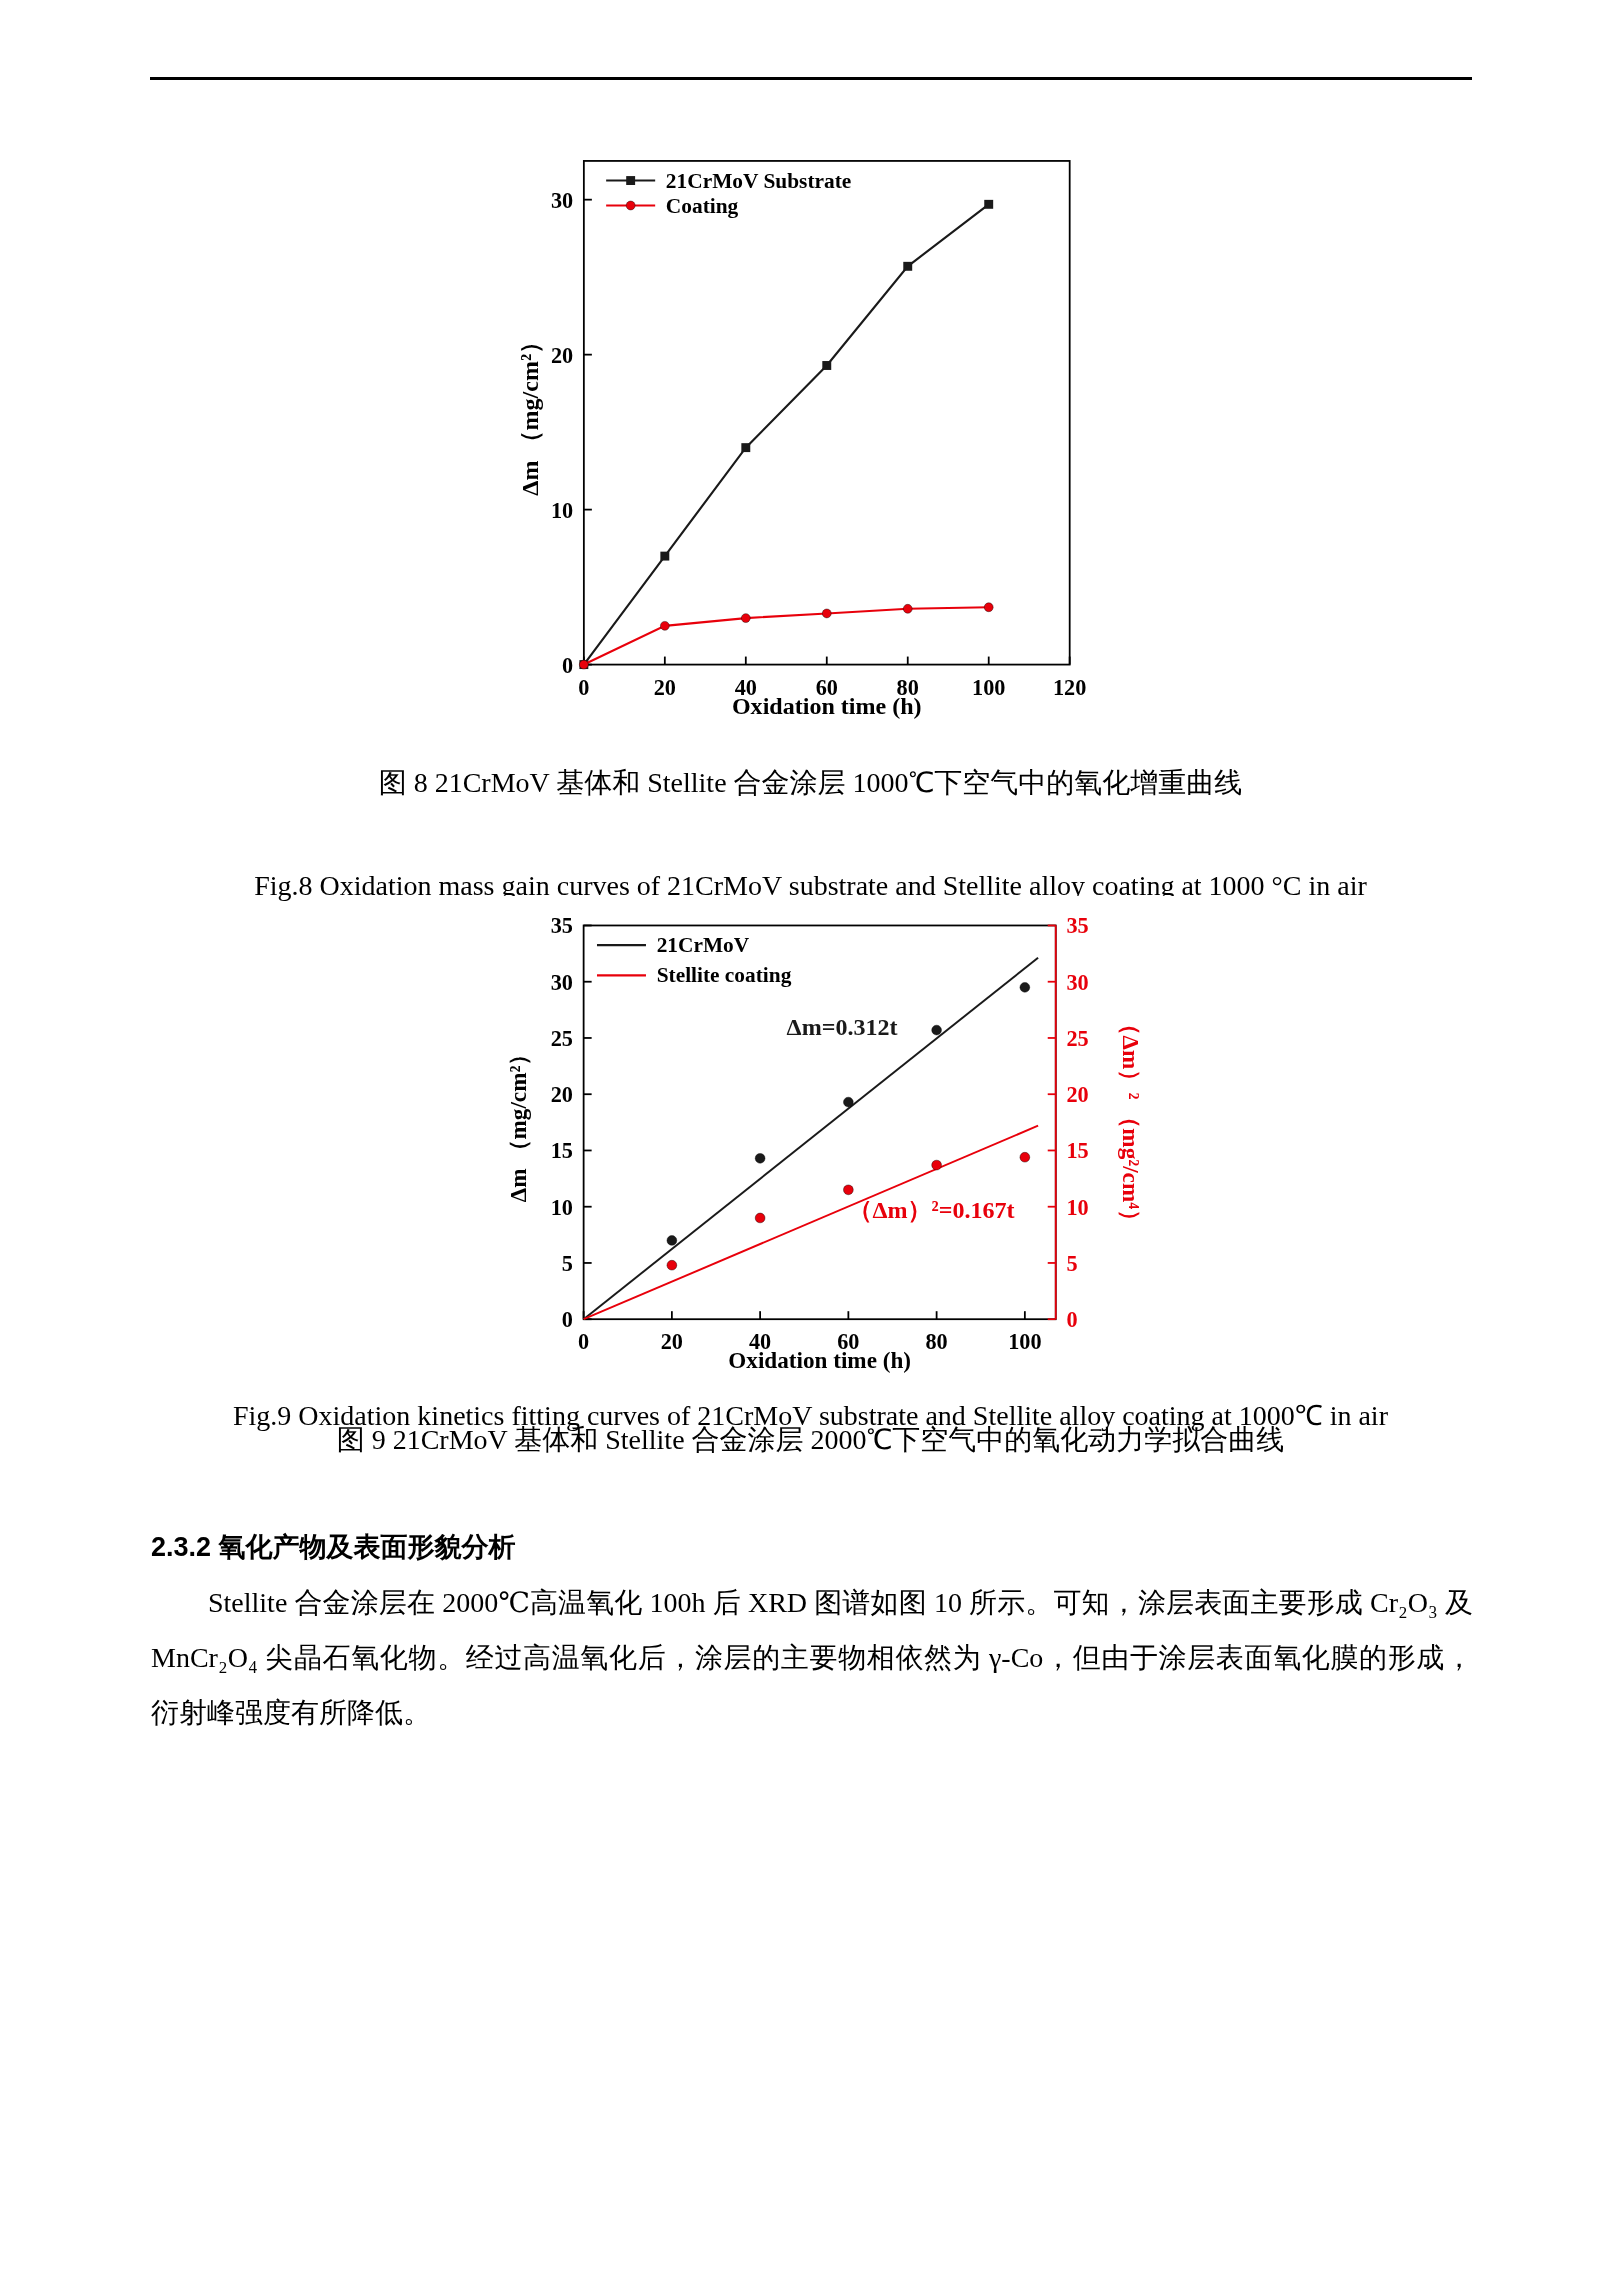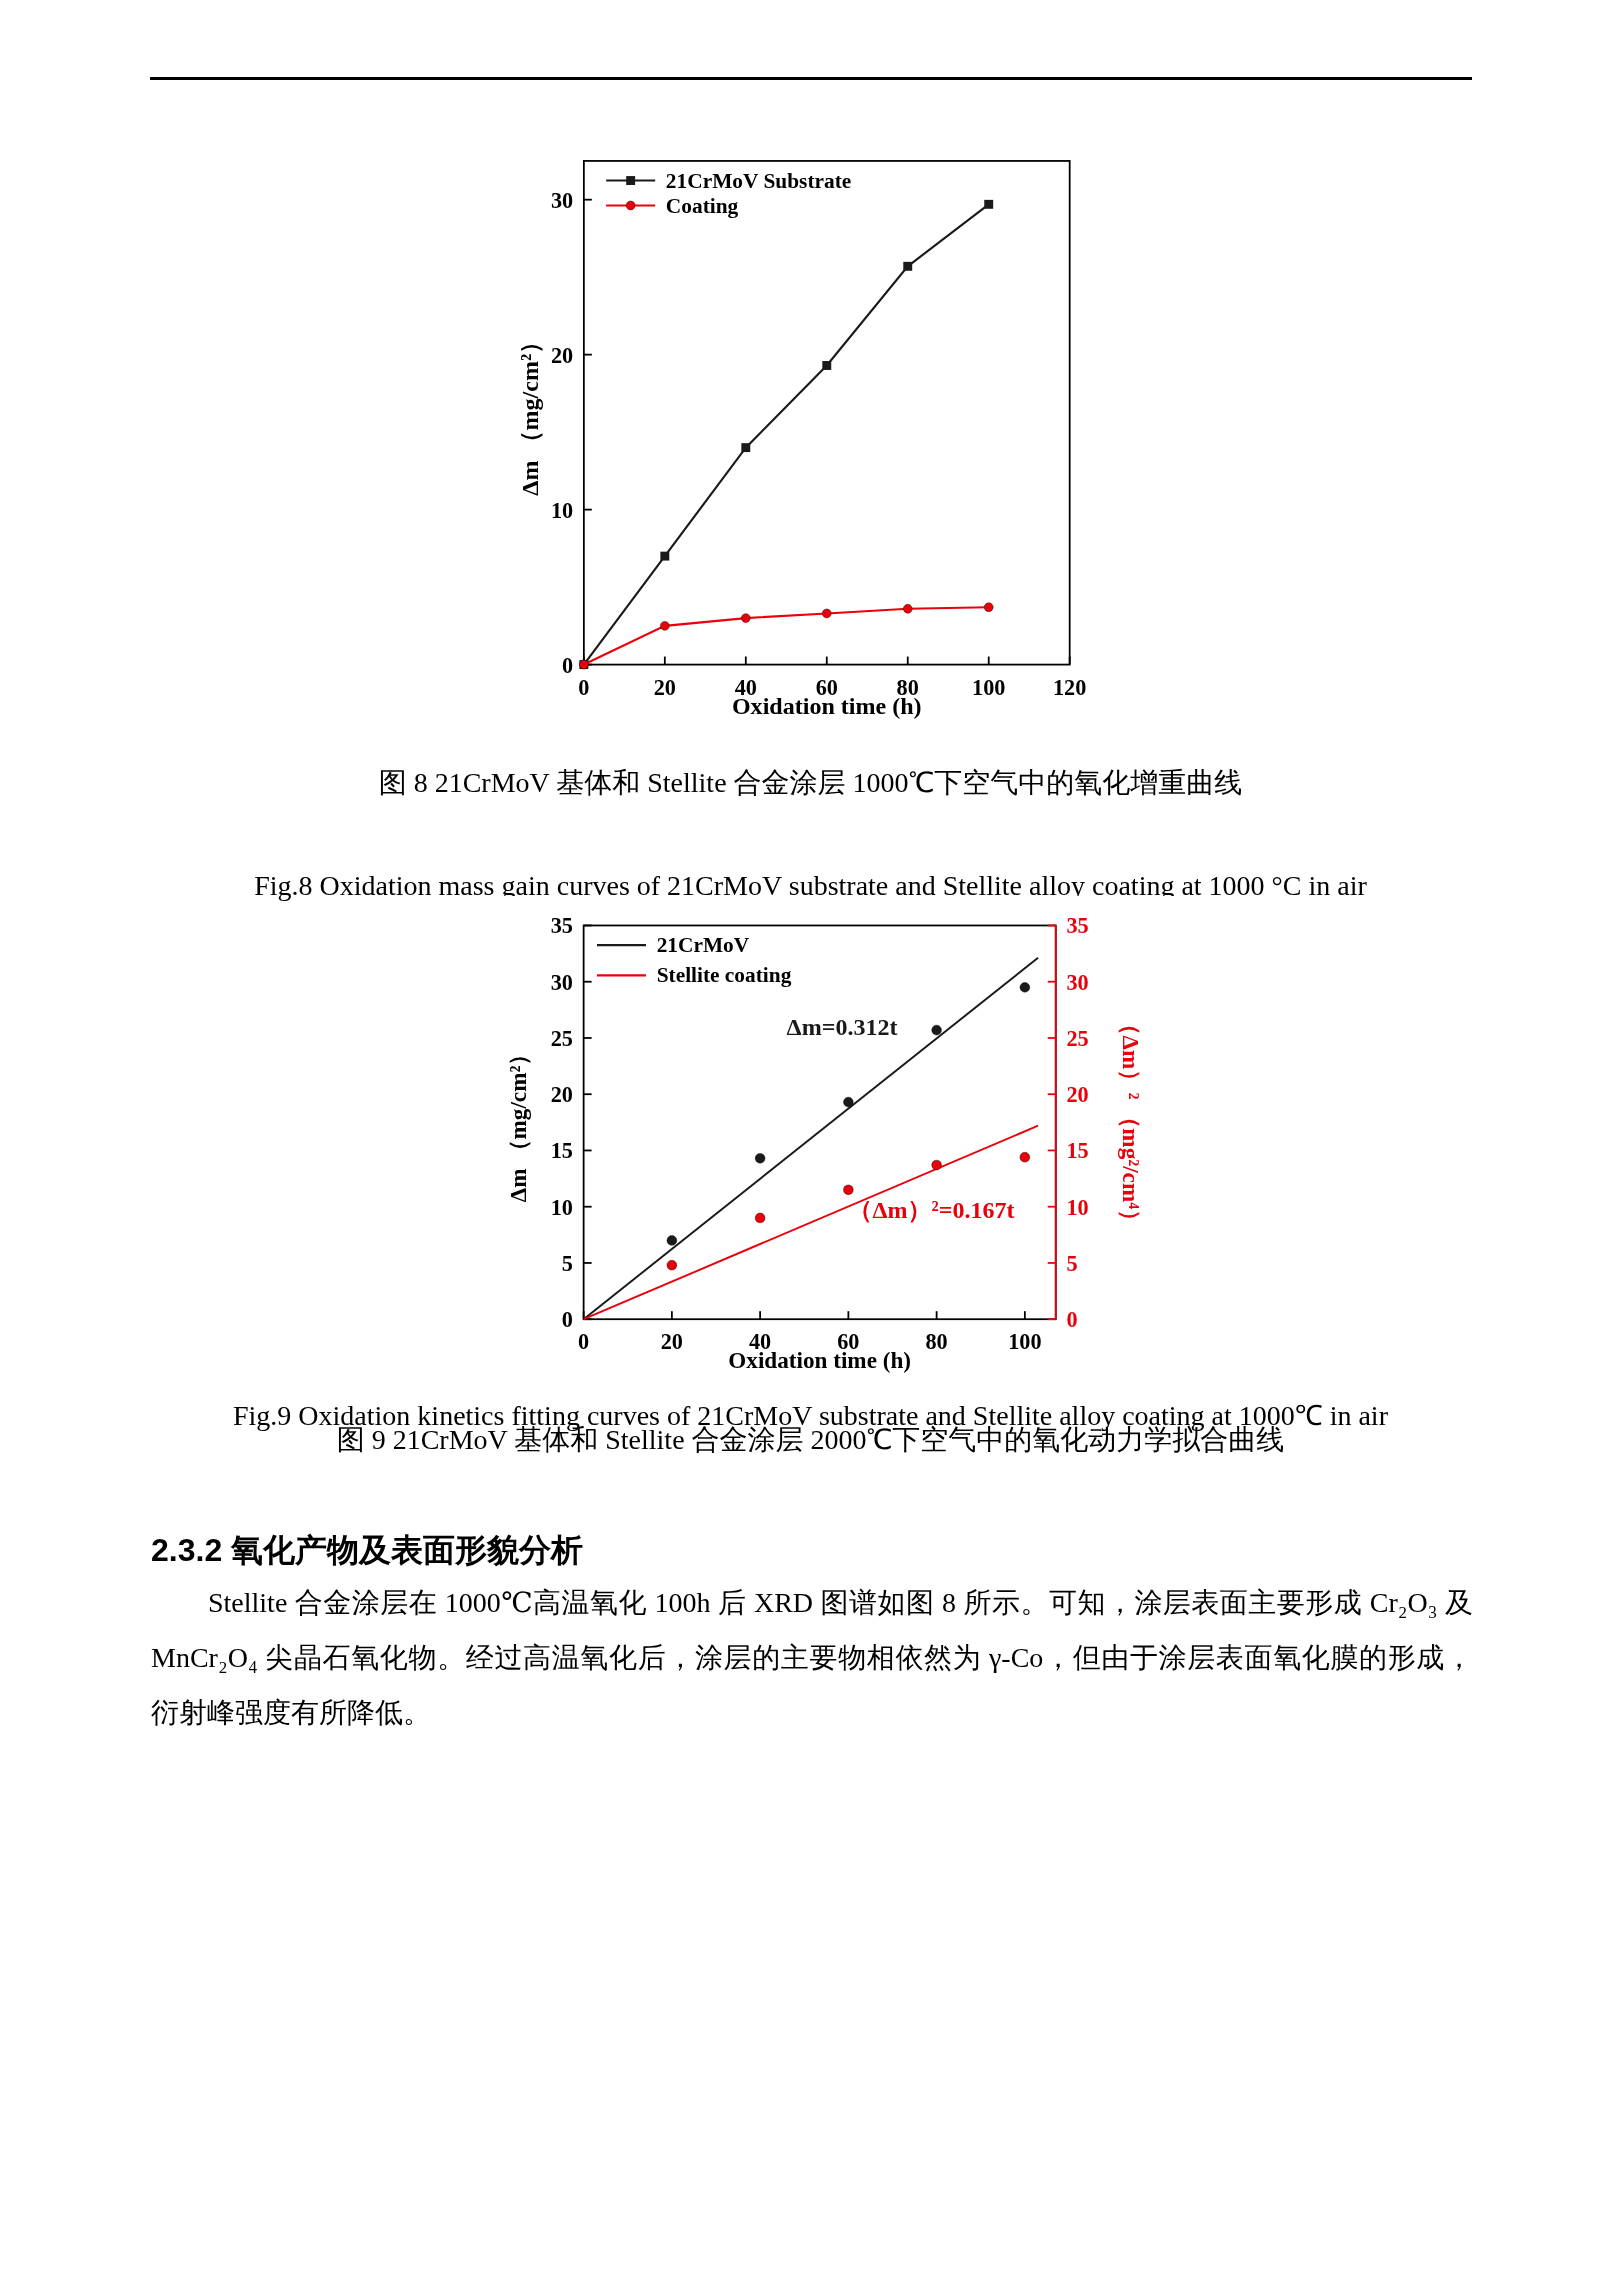--- a/index.html
+++ b/index.html
@@ -21,21 +21,21 @@
     position: absolute; left: 151px; width: 1319px;
     text-align: center; font-size: 28px; line-height: 36px; font-family: Liberation Serif, serif;
   }
   .cap8zh { top: 765px; }
   .cap8en { top: 868px; }
   .cap9zh { top: 1422px; }
   .cap9en { top: 1398px; }
   .section-heading {
     position: absolute; left: 151px; top: 1529px;
     font-family: "Liberation Sans", "DejaVu Sans", sans-serif;
-    font-weight: bold; font-size: 32px;
+    font-weight: bold; font-size: 27px;
   }
   .body-par {
     position: absolute; left: 151px; top: 1575px; width: 1322px;
     font-size: 28px; line-height: 55px;
     text-align: justify; text-indent: 57px;
   }
 </style>
 </head>
 <body>
 
@@ -162,16 +162,16 @@
       <text x="177" y="63" font-size="24" font-family="&quot;Liberation Serif&quot;,&quot;DejaVu Serif&quot;,serif" font-weight="bold">21CrMoV</text>
       <line x1="110" y1="89" x2="165" y2="89" stroke="#e8000b" stroke-width="2.4"></line>
       <text x="177" y="97" font-size="24" font-family="&quot;Liberation Serif&quot;,&quot;DejaVu Serif&quot;,serif" font-weight="bold">Stellite coating</text>
     </svg>
 
   <p class="caption cap9zh">图 9 21CrMoV 基体和 Stellite 合金涂层 2000℃下空气中的氧化动力学拟合曲线</p>
   <p class="caption cap9en">Fig.9 Oxidation kinetics fitting curves of 21CrMoV substrate and Stellite alloy coating at 1000℃ in air</p>
 
   <h3 class="section-heading">2.3.2 氧化产物及表面形貌分析</h3>
 
-  <p class="body-par">Stellite 合金涂层在 1000℃高温氧化 100h 后 XRD 图谱如图 8 所示。可知，涂层表面主要形成 Cr₂O₃ 及 MnCr₂O₄ 尖晶石氧化物。经过高温氧化后，涂层的主要物相依然为 γ-Co，但由于涂层表面氧化膜的形成，衍射峰强度有所降低。</p>
+  <p class="body-par">Stellite 合金涂层在 2000℃高温氧化 100h 后 XRD 图谱如图 10 所示。可知，涂层表面主要形成 Cr₂O₃ 及 MnCr₂O₄ 尖晶石氧化物。经过高温氧化后，涂层的主要物相依然为 γ-Co，但由于涂层表面氧化膜的形成，衍射峰强度有所降低。</p>
 
 </div>
 
 
 </body></html>

